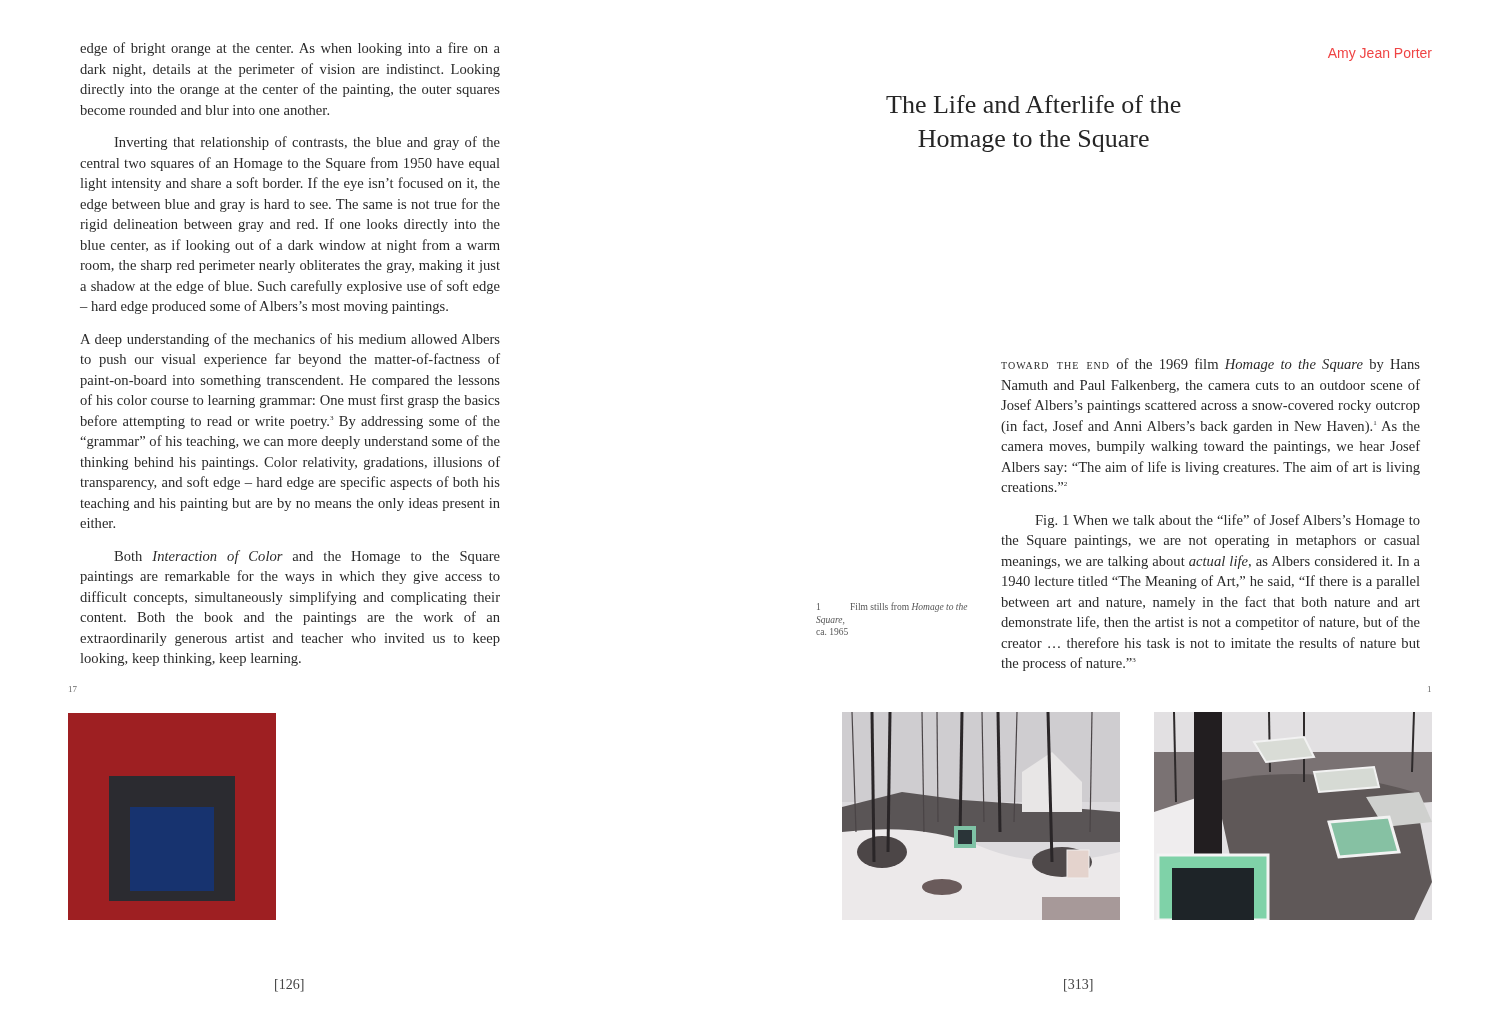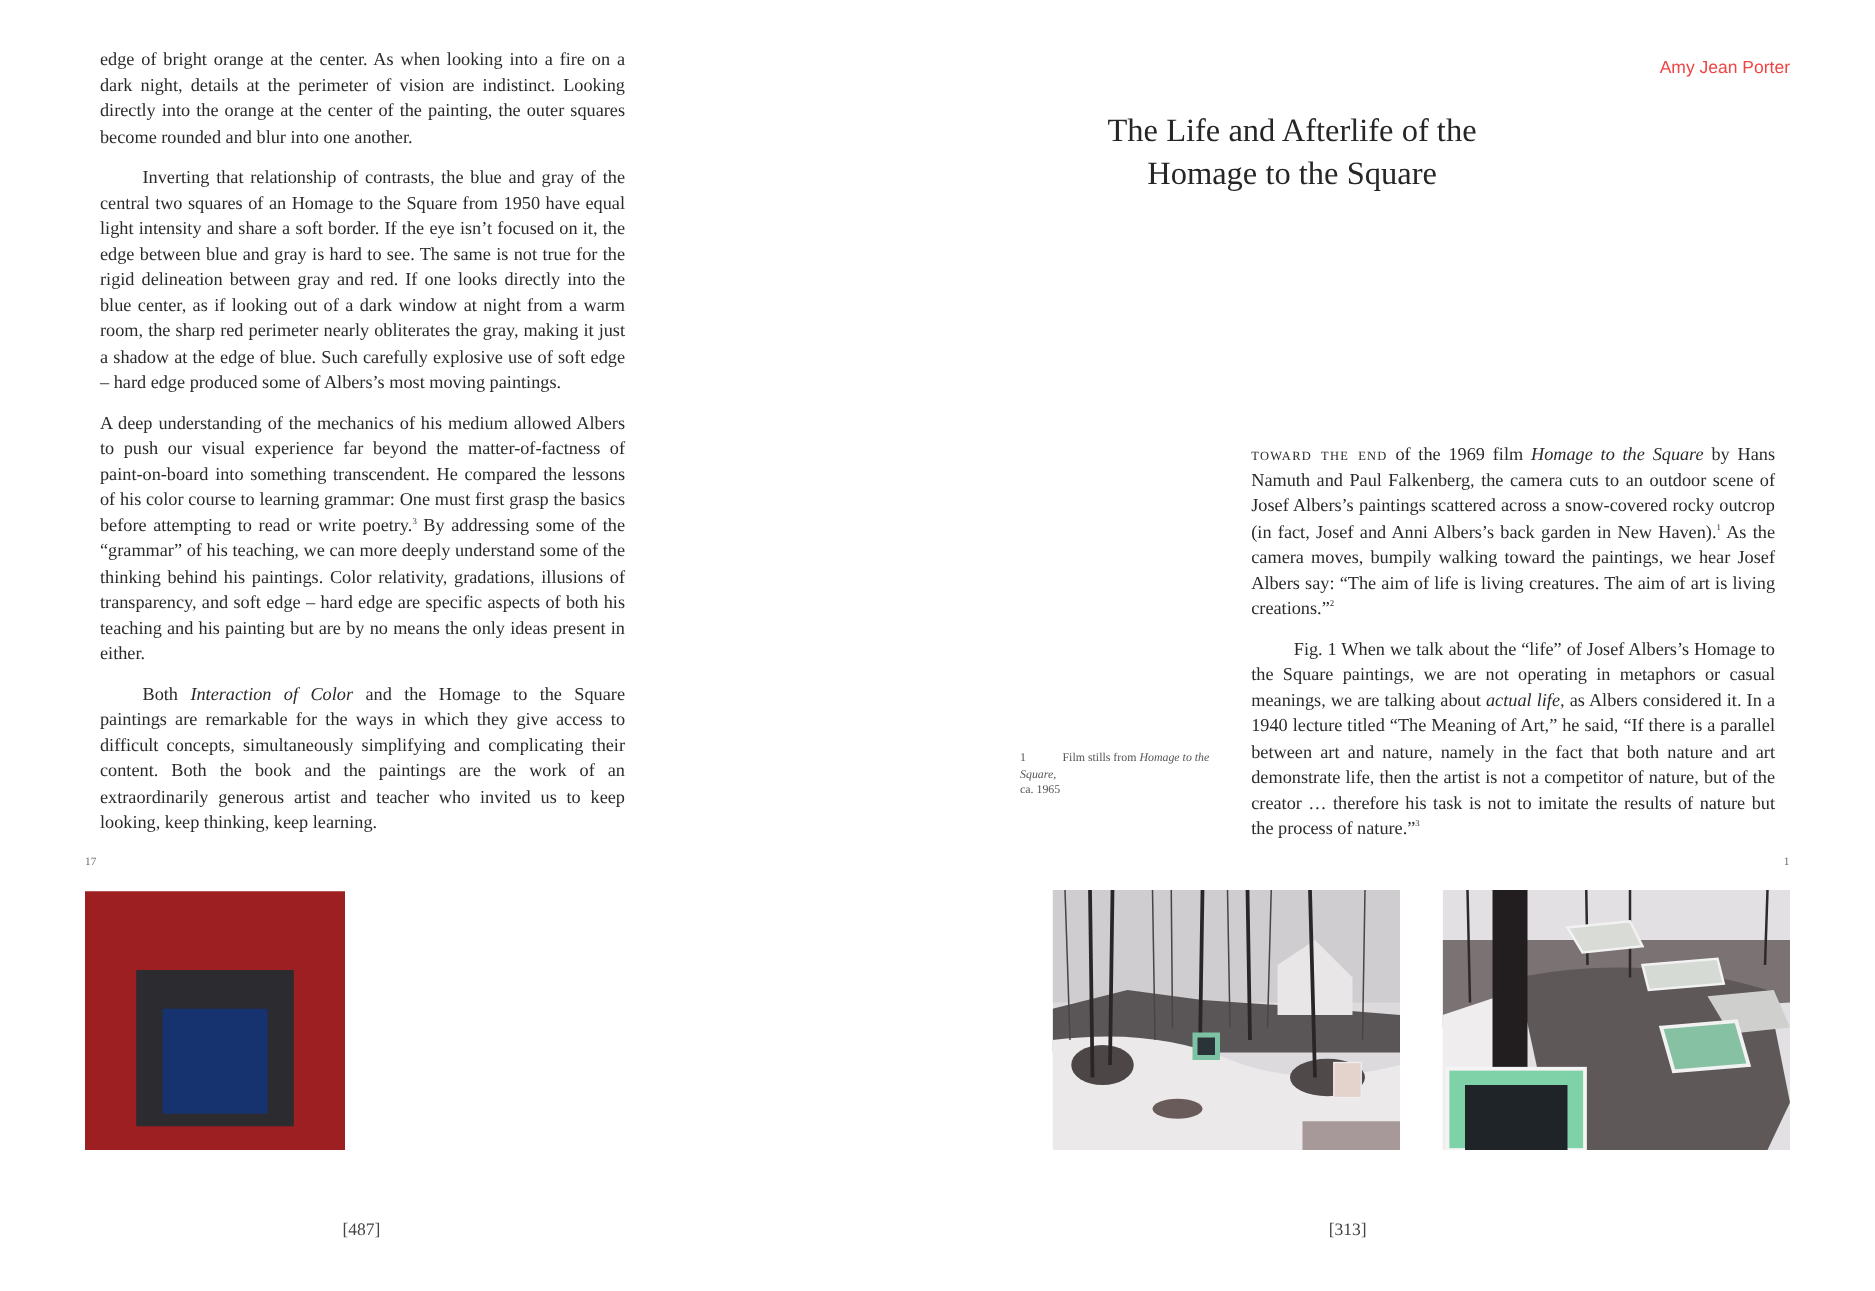--- a/index.html
+++ b/index.html
@@ -52,21 +52,21 @@
   </div>
 
 
   <div class="abs figno" style="left:68px; top:684px;">17</div>
 
   <div class="abs painting" style="left:68px; top:713px; width:208px; height:207px;">
     <div class="mid" style="left:41px; top:63px; width:126px; height:125px;"></div>
     <div class="inner" style="left:62px; top:94px; width:84px; height:84px;"></div>
   </div>
 
-  <div class="abs folio" style="left:274px; top:977px;">[487]</div>
+  <div class="abs folio" style="left:274px; top:977px;">[126]</div>
 
   <div class="abs author" style="right:68px; top:27px;">Amy Jean Porter</div>
 
   <div class="abs" style="left:886px; top:88px;text-align:center;">
     <h1 class="title"><span>The Life and Afterlife of the</span><br><span>Homage to the Square</span></h1>
   </div>
 
   <div class="abs caption" style="left:784px; top:601px; width:176px;margin-left:32px;">
     <span class="num">1</span><span>Film stills from </span><i>Homage to the Square,</i><br><span>ca. 1965</span>
   </div>

